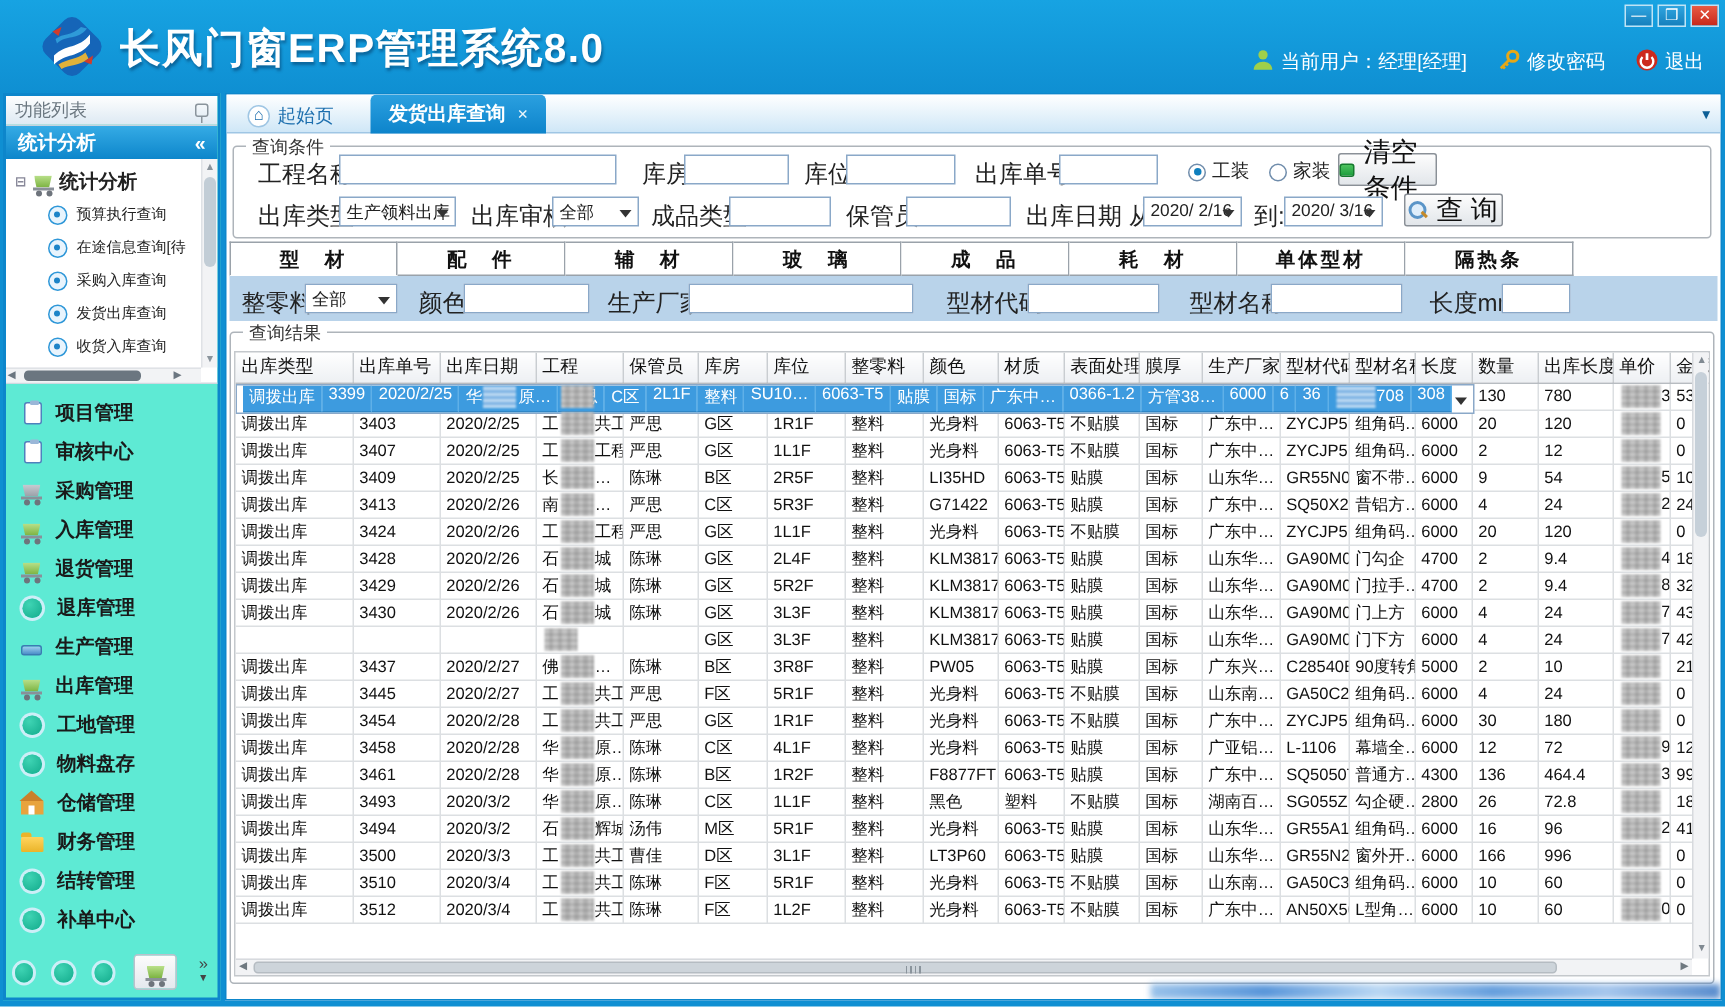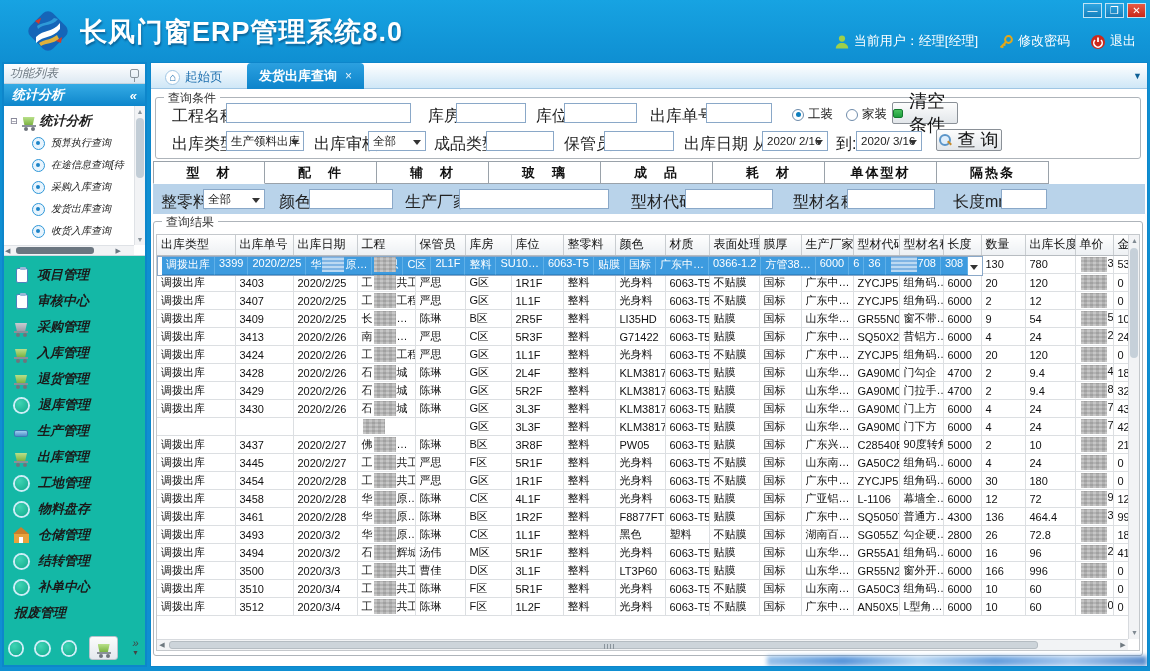--- a/index.html
+++ b/index.html
@@ -9,26 +9,26 @@
   
   .titlebar { position:absolute; left:0; top:0; width:1150px; height:62px;
     background:linear-gradient(#17a3e2,#0f8fd2); }
   .logo { position:absolute; left:26px; top:9px; width:44px; height:44px; }
   .app-title { position:absolute; left:80px; top:14px; color:#fff; font-size:27px; font-weight:bold;
     letter-spacing:1px; text-shadow:1px 2px 2px rgba(0,40,80,.45); }
   .winbtns { position:absolute; right:4px; top:3px; display:flex; gap:3px; }
   .winbtn { width:19px; height:15px; border:1px solid #bfe3f5; background:linear-gradient(#2fa5e0,#1580bd);
     color:#fff; font-size:10px; line-height:13px; text-align:center; cursor:pointer; }
   .winbtn.close { background:linear-gradient(#e85a43,#c8281b); }
-  .userbar { position:absolute; right:14px; top:32px; display:flex; align-items:flex-end; gap:4px; color:#fff; font-size:13px; }
+  .userbar { position:absolute; right:14px; top:32px; display:flex; align-items:flex-start; gap:4px; color:#fff; font-size:13px; }
   .userbar .gap { width:12px; }
 
   
-  .sidebar { position:absolute; left:2px; top:62px; width:145px; height:605px; background:#14b8a6;
-    border:2px solid #0d86cb; display:flex; flex-direction:column; overflow:hidden;font-style:italic; }
+  .sidebar { position:absolute; left:2px; top:62px; width:145px; height:605px; background:#5eead4;
+    border:2px solid #0d86cb; display:flex; flex-direction:column; overflow:hidden; }
   .main { position:absolute; left:150px; top:62px; width:998px; height:605px; background:#fff;
     border:1px solid #0d86cb; overflow:hidden; }
 
   
   .func-bar { height:20px; background:linear-gradient(#fefefe,#dde9f3); border-bottom:1px solid #c5d3de;
     color:#6b7780; font-size:12px; display:flex; align-items:center; padding:0 6px; flex:none; }
   .func-bar .spring { flex:1; }
   .pin-icon { width:9px; height:9px; border:1px solid #8a949c; border-radius:2px; position:relative; }
   .pin-icon:after { content:""; position:absolute; left:3px; top:8px; width:1px; height:4px; background:#8a949c; }
   .sect-hdr { height:22px; background:linear-gradient(#35abe5,#0d86cb); color:#fff; font-size:13px; font-weight:bold;
@@ -275,20 +275,24 @@
         <span class="mi mi-circle"></span>
         <span>工地管理</span>
       </div>
       <div class="menu-item">
         <span class="mi mi-circle"></span>
         <span>物料盘存</span>
       </div>
       <div class="menu-item">
         <span class="mi mi-home"></span>
         <span>仓储管理</span>
+      </div>
+      <div class="menu-item">
+        <span class="mi mi-folder"></span>
+        <span>财务管理</span>
       </div>
       <div class="menu-item">
         <span class="mi mi-circle"></span>
         <span>结转管理</span>
       </div>
       <div class="menu-item">
         <span class="mi mi-circle"></span>
         <span>补单中心</span>
       </div>
       <div class="menu-item">

